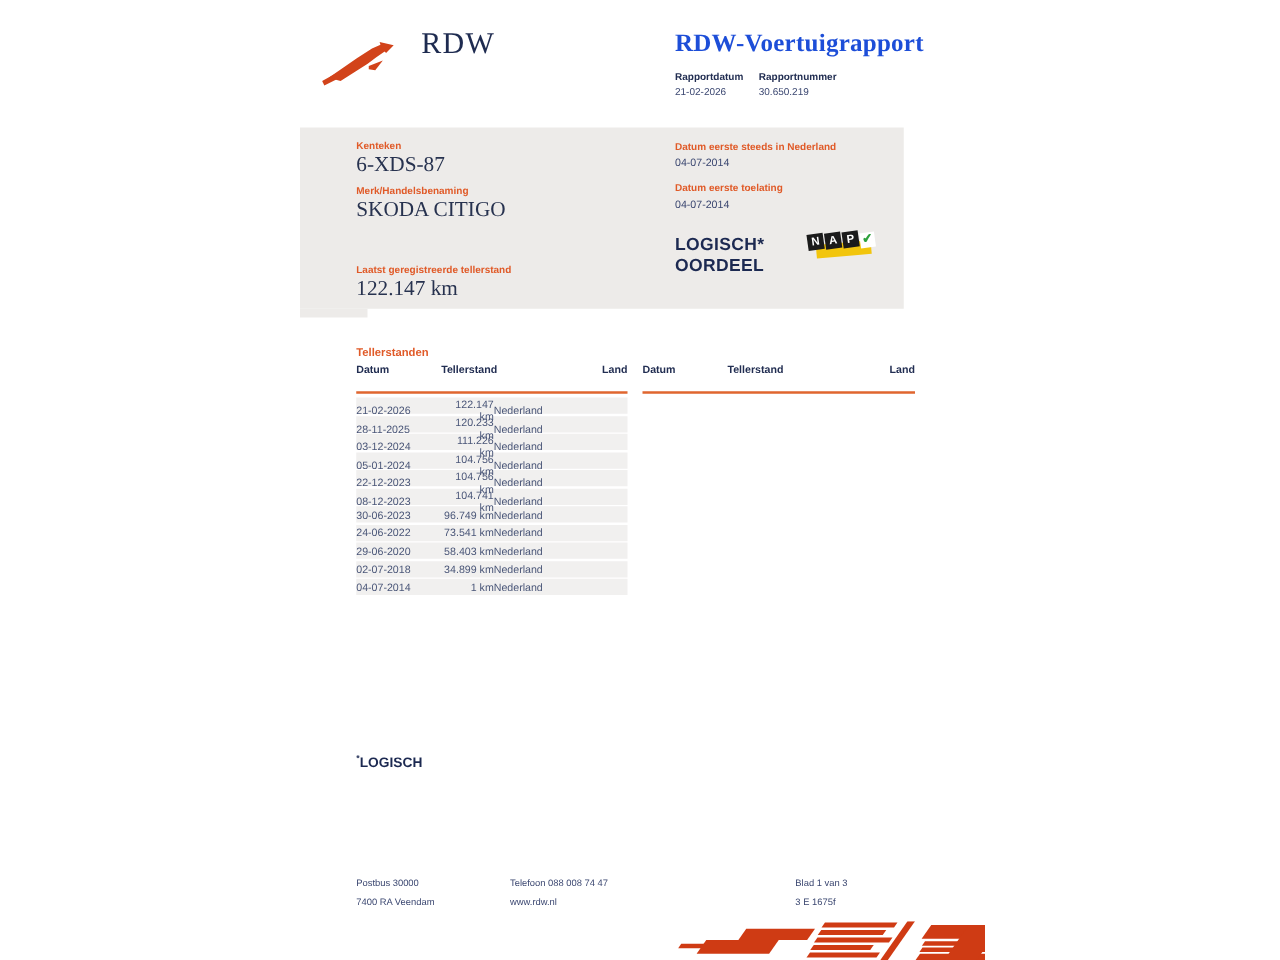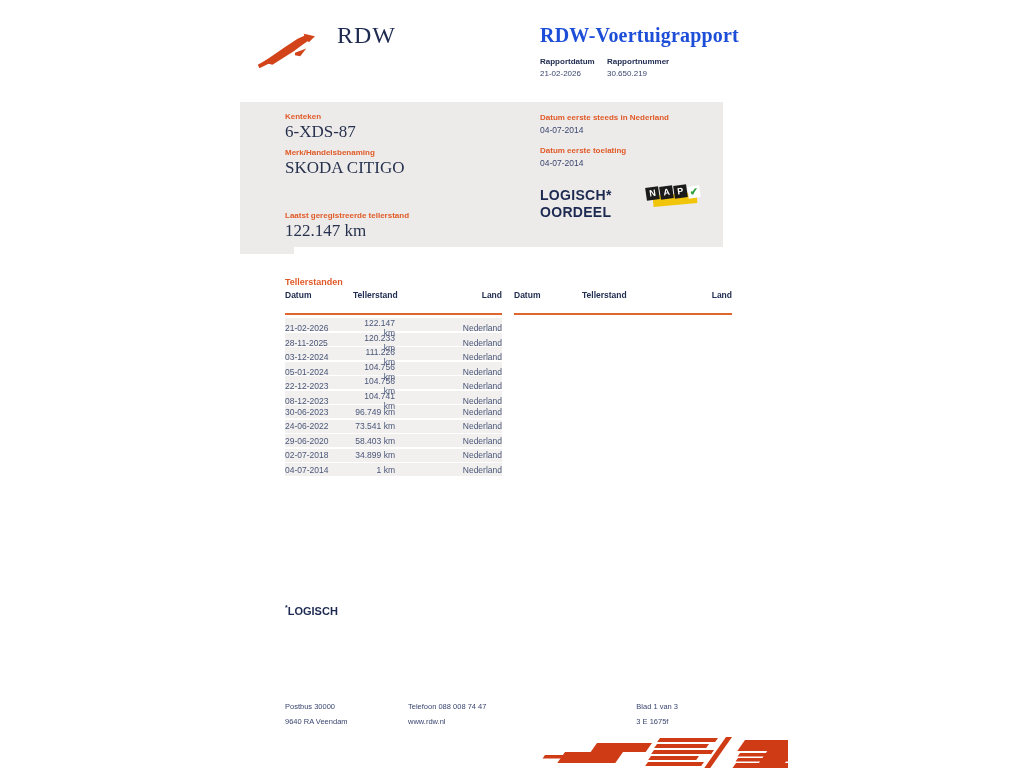--- a/index.html
+++ b/index.html
@@ -35,21 +35,21 @@
   .tbl-heading { font-size:9px; font-weight:bold; color:#E05A28; }
   .tbl { width:218px; }
   .tbl-head { display:grid; grid-template-columns:68px 42px 1fr; font-size:8.5px; font-weight:bold;
               color:#222E52; padding-bottom:13px; border-bottom:2px solid #E0662F; }
   .tbl-head .c2 { text-align:left; }
   .tbl-head .c3 { text-align:right; }
   .tbl-rows { margin-top:3px; }
   .tbl-row { display:grid; grid-template-columns:68px 42px 1fr; align-items:center; height:13px;
              margin-bottom:1.5px; background:#F1F0EF; font-size:8.5px; color:#4A5678; }
   .tbl-row .c2 { text-align:right; }
-  .tbl-row .c3 { text-align:right; }
+  .tbl-row .c3 { }
 
   
   .note-head { font-size:11px; font-weight:bold; color:#1C2951; }
   .note-head .ast { vertical-align:super; font-size:7px; }
   .note-text { font-size:8.5px; color:#E8714B; line-height:13.5px; width:432px; margin-top:4px; }
 
   
   .foot { font-size:7.5px; color:#3A4670; line-height:15px; }
   .foot-right { text-align:left;margin-left:40px; }
 </style>
@@ -189,21 +189,21 @@
     </div>
     <div class="tbl-rows"></div>
   </div>
 
   <div class="abs" style="left:285px; top:604px;">
     <div class="note-head"><span class="ast">*</span><span>LOGISCH</span></div>
   </div>
 
   <div class="abs foot" style="left:285px; top:699px;">
     <div>Postbus 30000</div>
-    <div>9640 RA Veendam</div>
+    <div>7400 RA Veendam</div>
   </div>
   <div class="abs foot" style="left:408px; top:699px;">
     <div>Telefoon 088 008 74 47</div>
     <div>www.rdw.nl</div>
   </div>
   <div class="abs foot foot-right" style="right:294px; top:699px;">
     <div>Blad 1 van 3</div>
     <div>3 E 1675f</div>
   </div>
 

